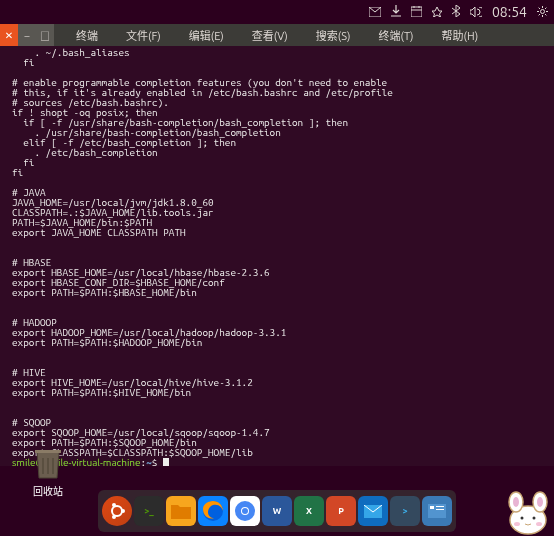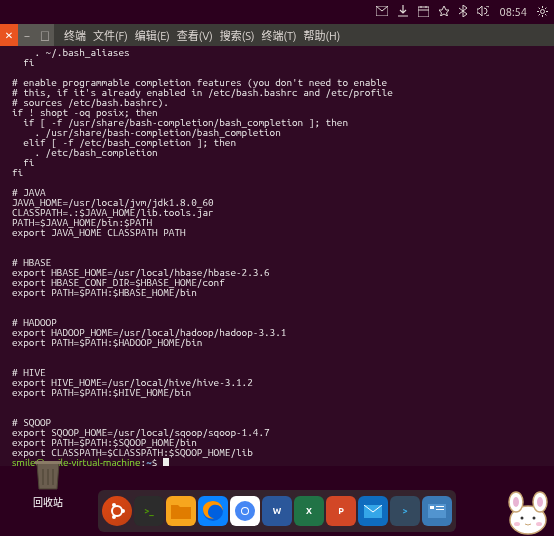--- a/index.html
+++ b/index.html
@@ -1,29 +1,29 @@
 <!DOCTYPE html>
 <html><head>
 <meta charset="utf-8">
 <style>
 *{margin:0;padding:0;box-sizing:border-box;font-family:"Ubuntu","Noto Sans CJK SC",sans-serif}
 body{width:554px;height:536px;background:#2c001e;overflow:hidden;position:relative}
-.topbar{height:20px;background:#2c001e;display:flex;justify-content:flex-end;align-items:center;padding:12px 6px;gap:10px;color:#dfd9d5;font-size:11px}
+.topbar{height:20px;background:#2c001e;display:flex;justify-content:flex-end;align-items:center;padding:12px 6px;gap:10px;color:#dfd9d5;font-size:14px}
 .topbar svg{fill:#dfd9d5}
 .menubar{height:22px;background:#3c3b37;display:flex;align-items:center;font-size:11px;color:#dfd9d5}
 .winbtns{display:flex;height:100%}
 .winbtn{width:18px;height:22px;display:flex;align-items:center;justify-content:center;font-size:10px}
 .winbtn.close{background:#e95420;color:#fff}
 .winbtn.mid{background:#595752}
-.menus{display:flex;gap:7px;padding-left:10px}
+.menus{display:flex;gap:28px;padding-left:22px}
 .term{height:420px;background:#300a24;padding:2px 12px;font-family:"Ubuntu Mono",monospace;font-size:10px;line-height:1.0;color:#eeeeec;white-space:pre;overflow:hidden}
 .prompt-user{color:#8ae234;font-weight:normal}
 .prompt-path{color:#729fcf;font-weight:bold}
 .cursor{display:inline-block;width:6px;height:10px;background:#eeeeec;vertical-align:middle}
-.desktop-icon{position:absolute;top:456px;left:30px;text-align:center;color:#fff;font-size:10px}
+.desktop-icon{position:absolute;top:445px;left:30px;text-align:center;color:#fff;font-size:10px}
 .desktop-icon .ico{width:36px;height:36px;margin:0 auto 2px;display:flex;align-items:center;justify-content:center}
 .dock{position:absolute;bottom:4px;left:50%;transform:translateX(-50%);height:42px;background:rgba(60,59,55,.6);border-radius:6px;display:flex;align-items:center;padding:0 4px;gap:2px}
 .dock-item{width:30px;height:30px;border-radius:6px;display:flex;align-items:center;justify-content:center;font-size:9px;color:#fff;font-weight:bold}
 .ubuntu{background:linear-gradient(135deg,#dd4814,#c03f11);border-radius:50%}
 .mascot{position:absolute;bottom:0;right:0;width:52px;height:52px}
 </style>
 </head>
 <body>
 
 <div class="topbar">

